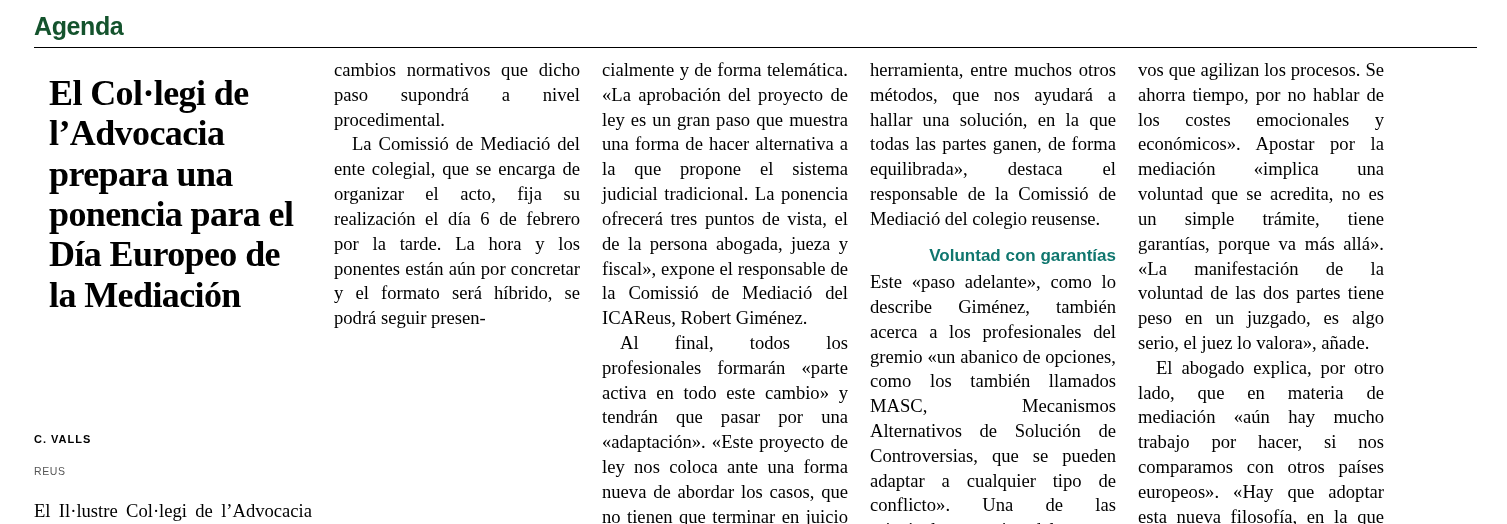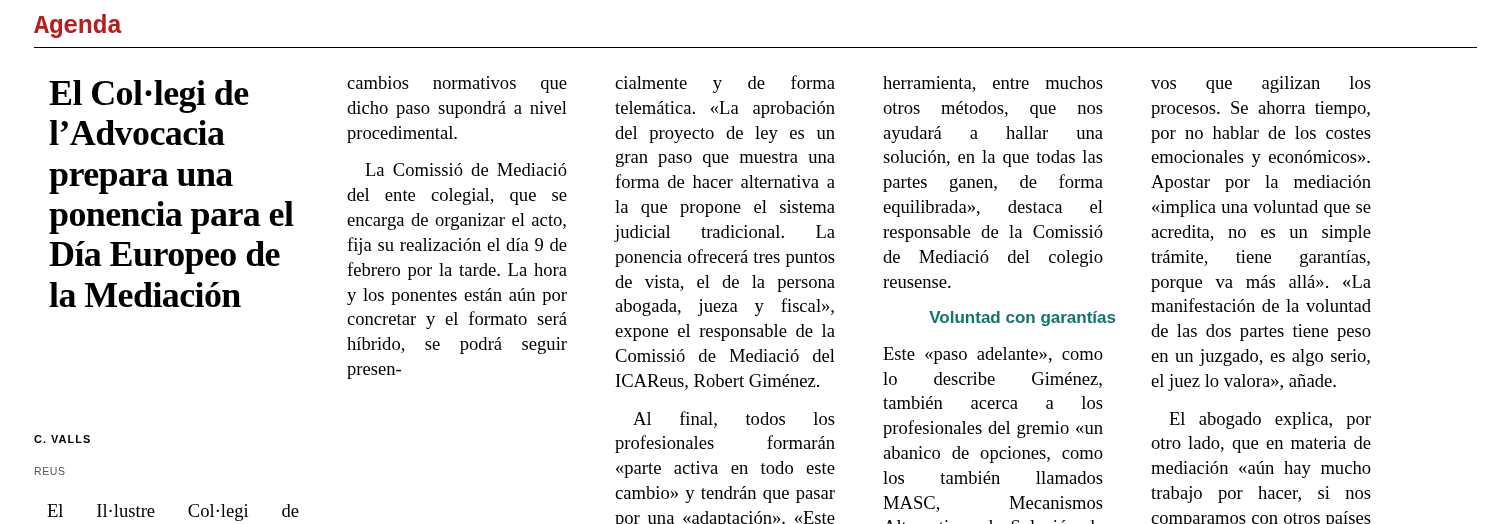--- a/index.html
+++ b/index.html
@@ -15,27 +15,27 @@
     overflow: hidden;
   }
   .page {
     position: relative;
     width: 1507px;
     height: 524px;
     box-sizing: border-box;
     padding: 14px 30px 10px 34px;
   }
   .section-label {
-    font-family: Liberation Mono, monospace;
+    font-family: Liberation Sans, sans-serif;
     font-weight: bold;
     font-size: 25px;
     letter-spacing: -0.4px;
     line-height: 1;
     margin: 0 0 8px 0;
-    color: #b91c1c;
+    color: #14532d;
   }
   .rule {
     border: none;
     border-top: 1px solid #000;
     margin: 0 0 10px 0;
     width: 100%;
   }
   .layout {
     display: flex;
     align-items: flex-start;
@@ -70,21 +70,21 @@
     color: #000;
   }
   .dateline {
     font-family: "Liberation Sans", sans-serif;
     font-size: 10.5px;
     letter-spacing: 0.6px;
     color: #555;
     margin-top: 20px;
   }
   p.body {
-    margin: 13px;
+    margin: 0;
     font-size: 18.6px;
     line-height: 1.335;
     text-align: justify;
     text-justify: inter-word;
     hyphens: auto;
     -webkit-hyphens: auto;
     color: #000;
     font-family: Liberation Serif, serif;
   }
   p.body.indent {
@@ -115,21 +115,21 @@
 
     <div class="col col-head">
       <h1 class="headline">El Col·legi de l’Advocacia prepara una ponencia para el Día Europeo de la Mediación</h1>
       <div class="byline">C. VALLS</div>
       <div class="dateline">REUS</div>
       <p class="body first">El Il·lustre Col·legi de l’Advocacia de Reus (ICAReus) prepara, con motivo del Día Europeo de la Mediación de este sábado 21 de enero, una ponencia sobre el proyecto de ley de mediación que está a punto de aprobarse y los</p>
     </div>
 
     <div class="col col-text">
       <p class="body">cambios normativos que dicho paso supondrá a nivel procedimental.</p>
-      <p class="body indent">La Comissió de Mediació del ente colegial, que se encarga de organizar el acto, fija su realización el día 9 de febrero por la tarde. La hora y los ponentes están aún por concretar y el formato será híbrido, se podrá seguir presen-</p>
+      <p class="body indent">La Comissió de Mediació del ente colegial, que se encarga de organizar el acto, fija su realización el día 6 de febrero por la tarde. La hora y los ponentes están aún por concretar y el formato será híbrido, se podrá seguir presen-</p>
     </div>
 
     <div class="col col-text">
       <p class="body">cialmente y de forma telemática. «La aprobación del proyecto de ley es un gran paso que muestra una forma de hacer alternativa a la que propone el sistema judicial tradicional. La ponencia ofrecerá tres puntos de vista, el de la persona abogada, jueza y fiscal», expone el responsable de la Comissió de Mediació del ICAReus, Robert Giménez.</p>
       <p class="body indent">Al final, todos los profesionales formarán «parte activa en todo este cambio» y tendrán que pasar por una «adaptación». «Este proyecto de ley nos coloca ante una forma nueva de abordar los casos, que no tienen que terminar en juicio y una sentencia que dé la razón a una u otra parte. Entendemos la mediación como</p>
     </div>
 
     <div class="col col-text">
       <p class="body">herramienta, entre muchos otros métodos, que nos ayudará a hallar una solución, en la que todas las partes ganen, de forma equilibrada», destaca el responsable de la Comissió de Mediació del colegio reusense.</p>
       <div class="subhead">Voluntad con garantías</div>

